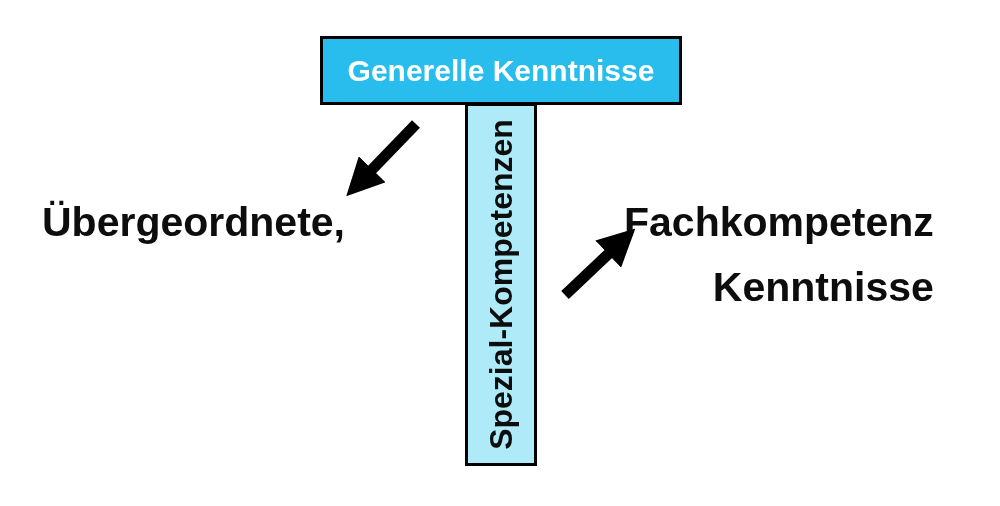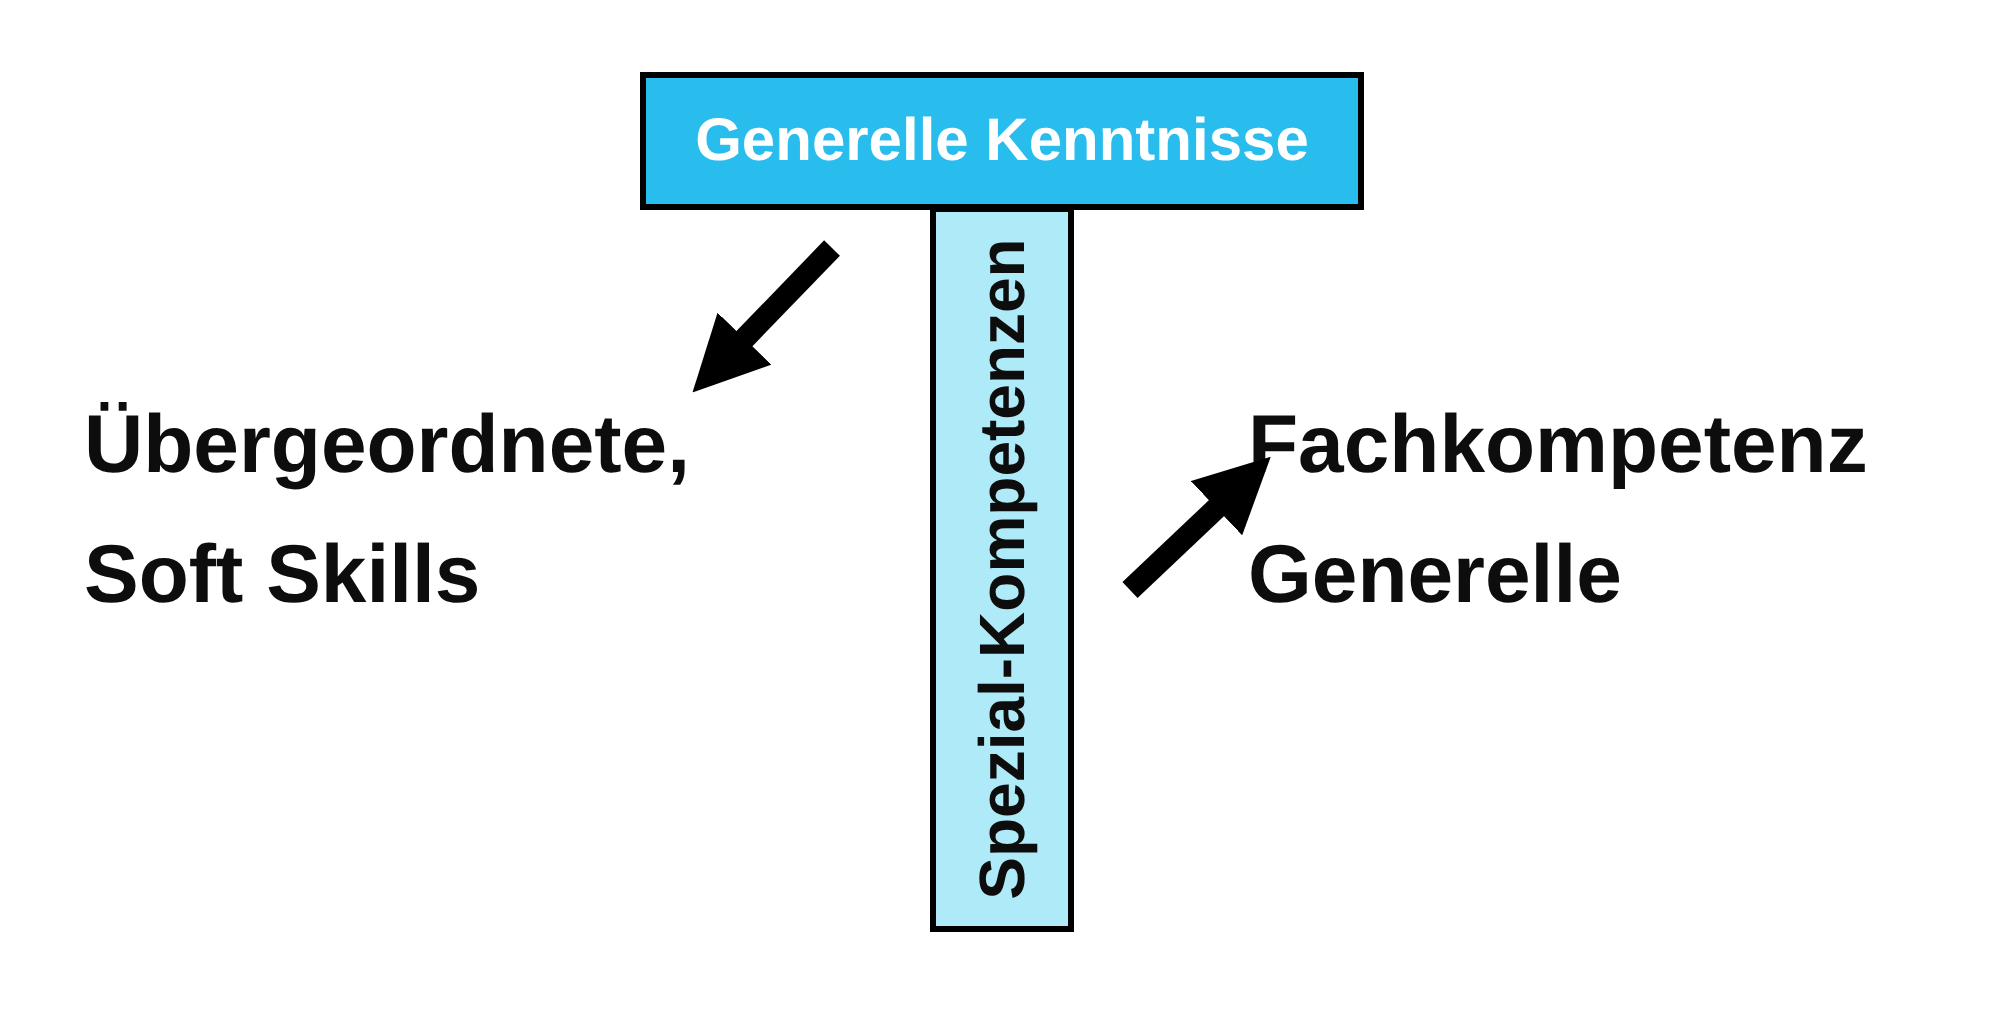--- a/index.html
+++ b/index.html
@@ -54,20 +54,21 @@
     transform: rotate(-90deg);
   }
   .side-text {
     position: absolute;
     top: 190px;
     color: var(--text);
     font-size: 41px;
     font-weight: bold;
     line-height: 65px;
     white-space: nowrap;
+    text-align: right;
   }
   .left-text  { left: 42px; }
   .right-text { left: 624px; }
   .arrows {
     position: absolute;
     left: 0; top: 0;
     width: 1000px; height: 506px;
     color: var(--arrow);
     pointer-events: none;
     z-index: 3;
@@ -81,26 +82,25 @@
   <div class="top-box">
     <span>Generelle Kenntnisse</span>
   </div>
 
   <div class="vbar">
     <span class="vtext">Spezial-Kompetenzen</span>
   </div>
 
   <div class="side-text left-text">
     <div>Übergeordnete,</div>
-    <div>Soft Skills</div>
   </div>
 
   <div class="side-text right-text">
     <div>Fachkompetenz</div>
-    <div>Generelle</div>
+    <div>Kenntnisse</div>
   </div>
 
   <svg class="arrows" viewBox="0 0 1000 506" xmlns="http://www.w3.org/2000/svg" aria-hidden="true">
     <defs>
       <marker id="ah" markerWidth="3.4" markerHeight="3.4" refX="1.6" refY="1.7" orient="auto">
         <path d="M0,0 L3.4,1.7 L0,3.4 z" fill="currentColor"></path>
       </marker>
     </defs>
     <line x1="416" y1="124" x2="360" y2="182" stroke="currentColor" stroke-width="11" marker-end="url(#ah)"></line>
     <line x1="565" y1="295" x2="621" y2="242" stroke="currentColor" stroke-width="11" marker-end="url(#ah)"></line>

